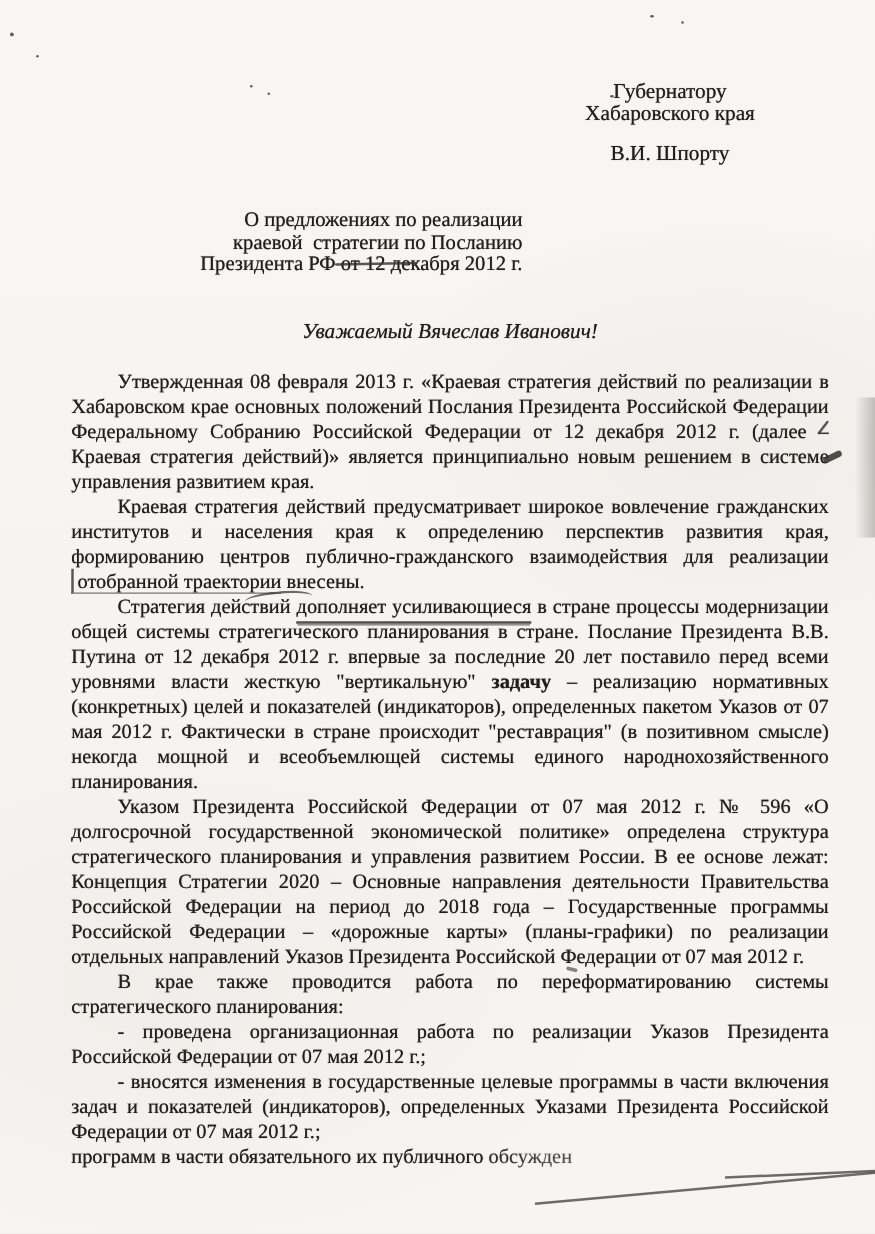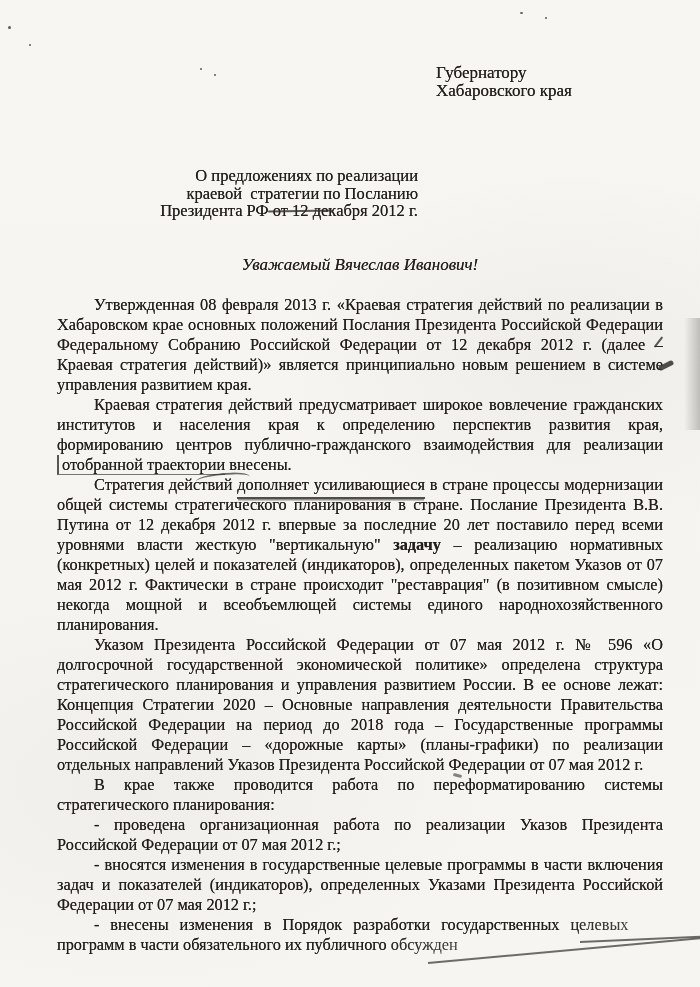--- a/index.html
+++ b/index.html
@@ -11,22 +11,22 @@
       radial-gradient(ellipse 420px 260px at 82% 36%, rgba(120,115,105,0.06), rgba(0,0,0,0) 70%),
       radial-gradient(ellipse 500px 300px at 20% 80%, rgba(120,115,105,0.05), rgba(0,0,0,0) 70%),
       linear-gradient(180deg,#f7f6f2 0%, #f5f4f0 60%, #f6f5f1 100%);
     overflow:hidden;
     font-family:"Liberation Serif","DejaVu Serif",serif;
     color:#221e1a;
   }
   .txt { text-shadow:0 0 0.6px rgba(34,30,26,0.85); filter:blur(0.15px); }
 
   .recipient {
-    position:absolute; left:436px; top:64px; width:180px;
-    text-align:left; font-size:17px; line-height:18px;
+    position:absolute; left:446px; top:64px; width:180px;
+    text-align:center; font-size:17px; line-height:18px;
   }
   .recipient .name { margin-top:14px; }
 
   .subject {
     position:absolute; left:88px; top:167px; width:330px;
     font-size:16.5px; line-height:17.5px; text-align:right;
   }
 
   .salutation {
     position:absolute; left:57px; top:255px; width:606px;
@@ -76,41 +76,41 @@
   }
 </style>
 </head>
 <body>
 
 <div class="page">
 
   <div class="recipient txt">
     <div>Губернатору</div>
     <div>Хабаровского края</div>
+    <div class="name">В.И. Шпорту</div>
   </div>
 
   <div class="subject txt">
     <div>О предложениях по реализации</div>
     <div>краевой &nbsp;стратегии по Посланию</div>
     <div><span>Президента РФ от 12 декабр</span><span>я 20</span><span>12 г.</span></div>
   </div>
 
   <div class="pen" style="left:268px; top:210px; width:66px; height:2px; transform:rotate(-1deg); border-radius:1px;"></div>
 
   <div class="salutation txt">Уважаемый Вячеслав Иванович!</div>
 
   <div class="body txt">
     <p>Утвержденная 08 февраля 2013 г. «Краевая стратегия действий по реализации в Хабаровском крае основных положений Послания Президента Российской Федерации Федеральному Собранию Российской Федерации от 12 декабря 2012 г. (далее – Краевая стратегия действий)» является принципиально новым решением в системе управления развитием края.</p>
     <p><span>Краевая стратегия действий предусматривает широкое вовлечение гражданских институтов и населения края к определению перспектив развития края, формированию центров публично-гражданского взаимодействия для реализации</span> <span class="pen-bracket">отобранной траектории</span><span> внесены.</span></p>
     <p><span>Стратегия действий </span><span class="pen-underline">дополняет усиливающиеся</span><span> в стране процессы модернизации общей системы стратегического планирования в стране. Послание Президента В.В. Путина от 12 декабря 2012 г. впервые за последние 20 лет поставило перед всеми уровнями власти жесткую "вертикальную" </span><span class="b">задачу</span><span> – реализацию нормативных (конкретных) целей и показателей (индикаторов), определенных пакетом Указов от 07 мая 2012 г. Фактически в стране происходит "реставрация" (в позитивном смысле) некогда мощной и всеобъемлющей системы единого народнохозяйственного планирования.</span></p>
     <p>Указом Президента Российской Федерации от 07 мая 2012 г. № 596 «О долгосрочной государственной экономической политике» определена структура стратегического планирования и управления развитием России. В ее основе лежат: Концепция Стратегии 2020 – Основные направления деятельности Правительства Российской Федерации на период до 2018 года – Государственные программы Российской Федерации – «дорожные карты» (планы-графики) по реализации отдельных направлений Указов Президента Российской Федерации от 07 мая 2012 г.</p>
     <p>В крае также проводится работа по переформатированию системы стратегического планирования:</p>
     <p>- проведена организационная работа по реализации Указов Президента Российской Федерации от 07 мая 2012 г.;</p>
     <p>- вносятся изменения в государственные целевые программы в части включения задач и показателей (индикаторов), определенных Указами Президента Российской Федерации от 07 мая 2012 г.;</p>
-    <div class="b3l1"><span>- внесены изменения в Порядок разработки государственных </span><span class="fade-txt">целевых</span></div>
     <div class="b3l2"><span>программ в части обязательного их публичного </span><span class="fade-txt">обсужден</span></div>
   </div>
 
   <div class="speck" style="left:8px; top:26px; width:3px; height:3px;"></div>
   <div class="speck" style="left:29px; top:44px; width:2px; height:2px;"></div>
   <div class="speck" style="left:520px; top:12px; width:3px; height:2px;"></div>
   <div class="speck" style="left:545px; top:17px; width:2px; height:2px;"></div>
   <div class="speck" style="left:488px; top:76px; width:3px; height:2px;"></div>
   <div class="speck" style="left:200px; top:68px; width:2px; height:2px;"></div>
   <div class="speck" style="left:214px; top:74px; width:2px; height:2px;"></div>

